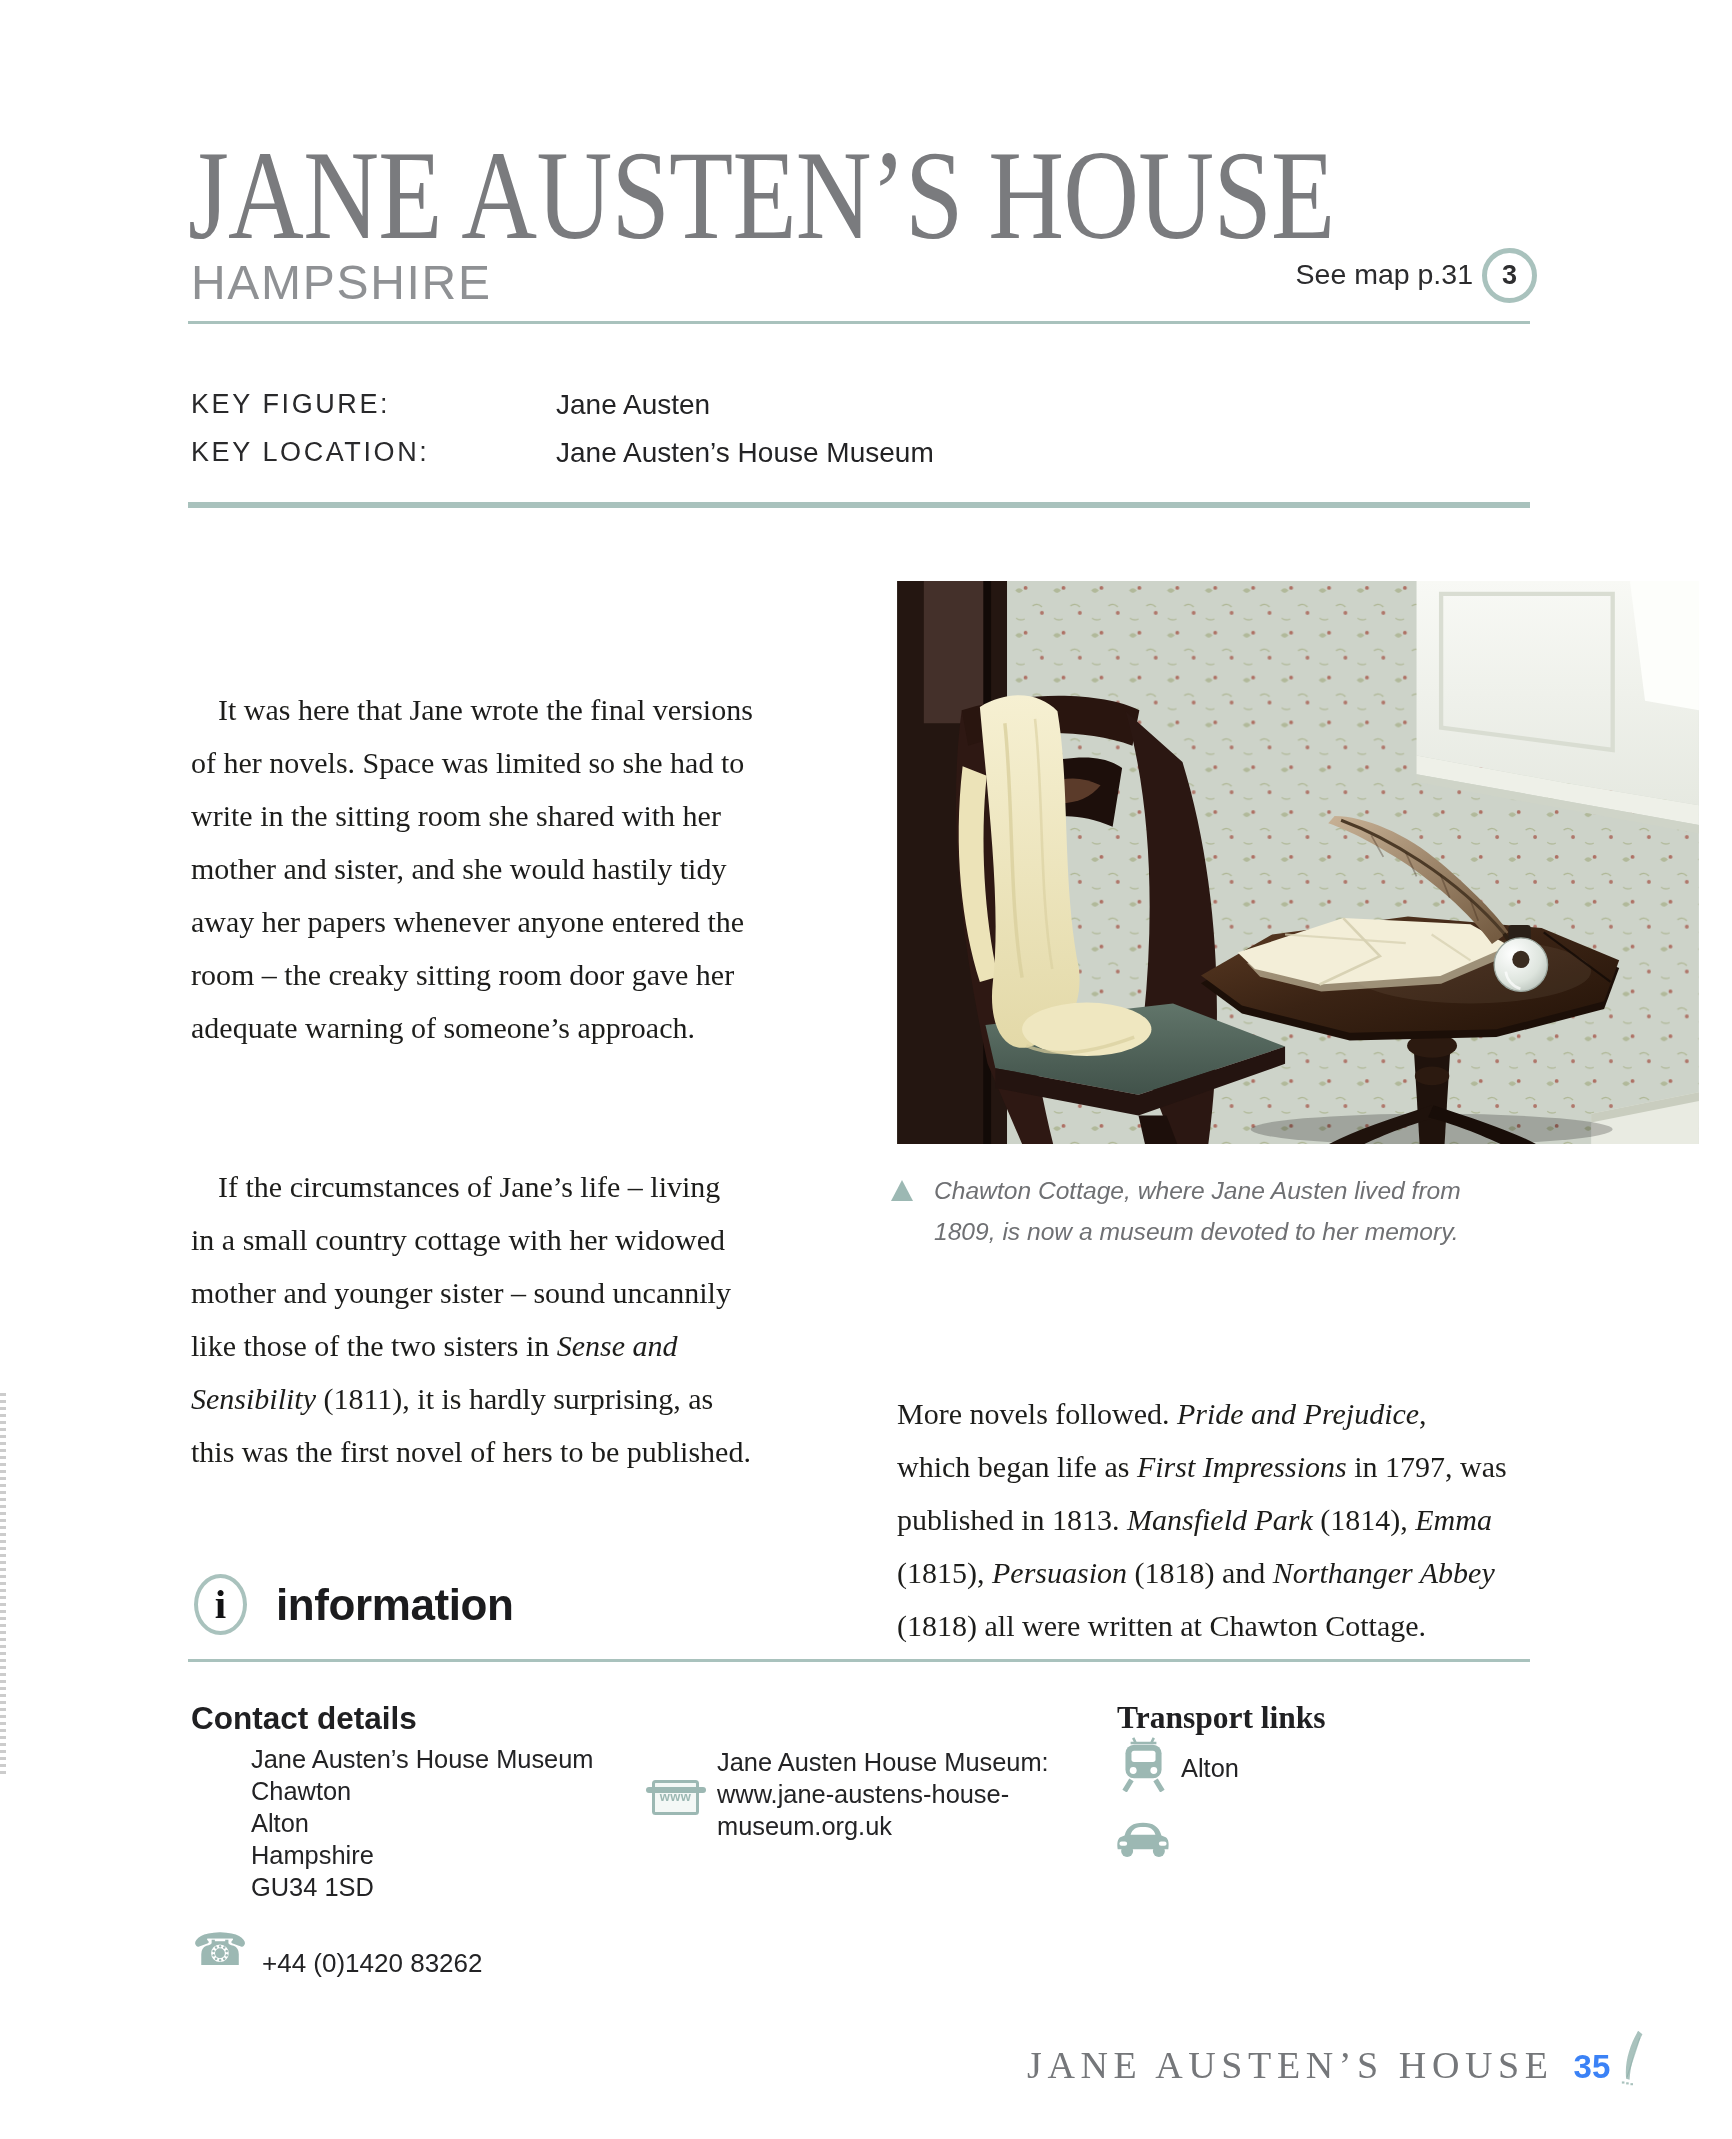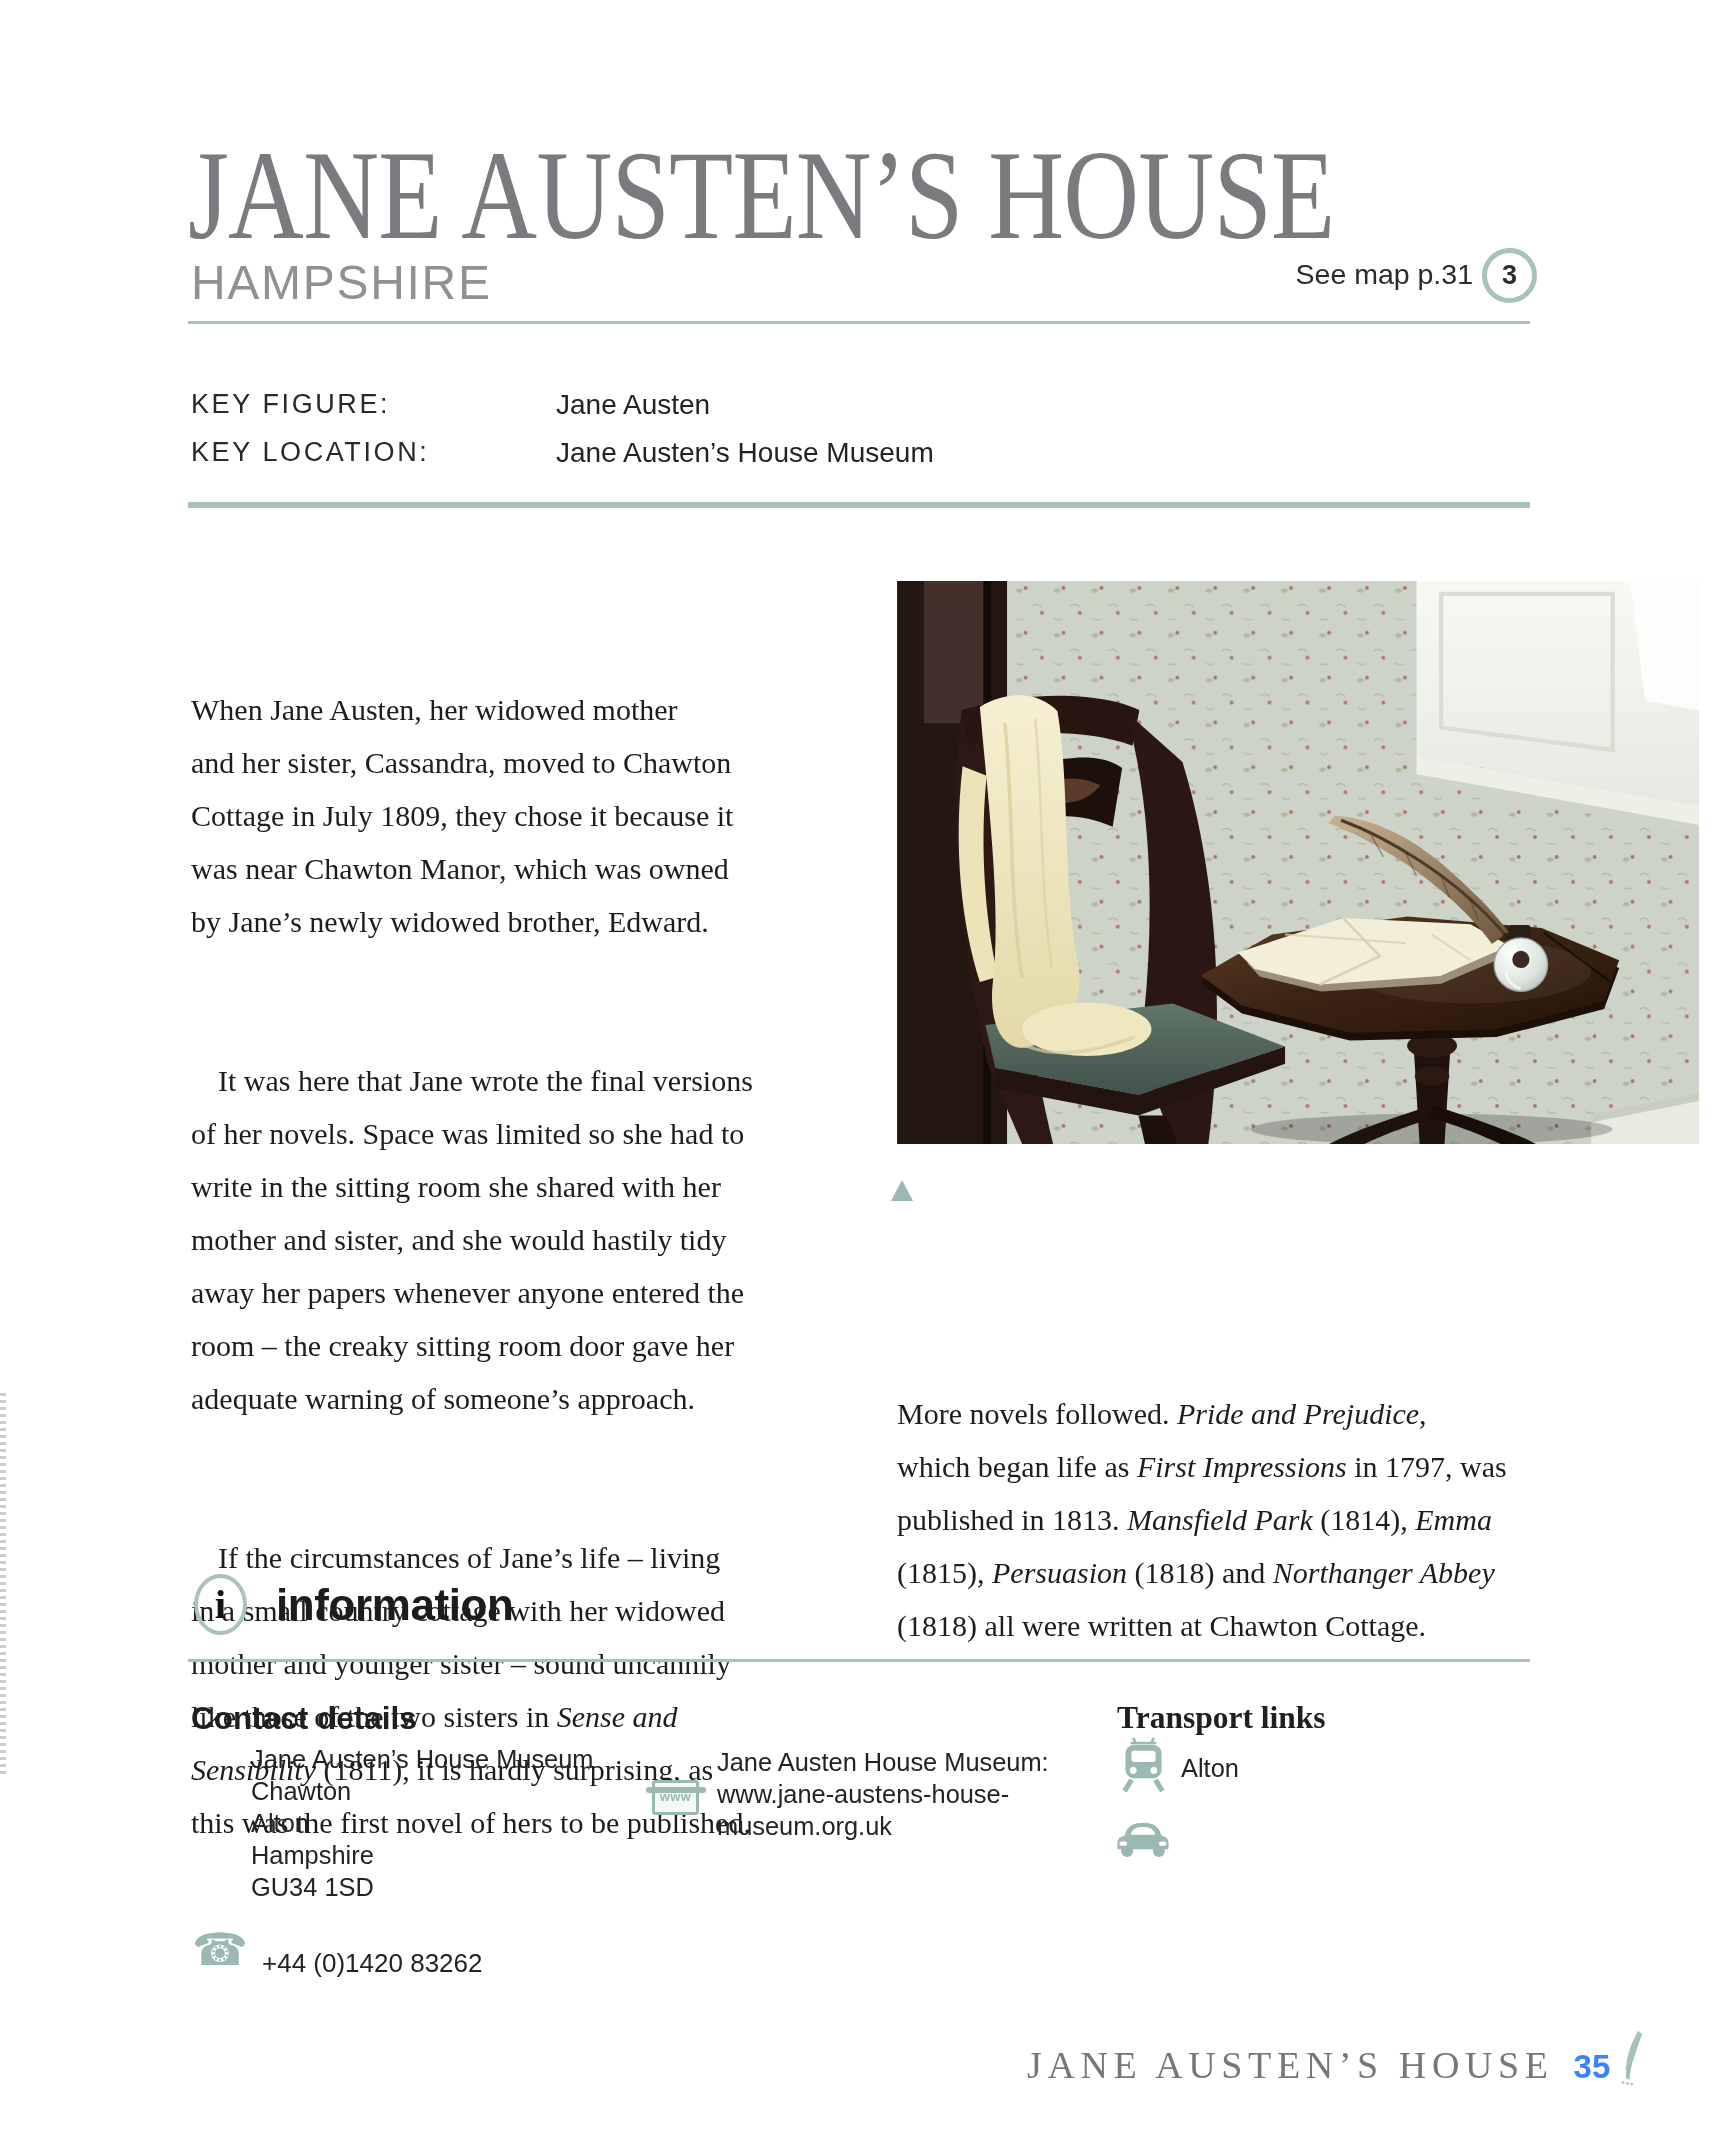--- a/index.html
+++ b/index.html
@@ -97,25 +97,20 @@
   <div class="abs rule rule1"></div>
 
   <div class="abs kf-label kf1l">KEY FIGURE:</div>
   <div class="abs kf-value kf1v">Jane Austen</div>
   <div class="abs kf-label kf2l">KEY LOCATION:</div>
   <div class="abs kf-value kf2v">Jane Austen’s House Museum</div>
 
   <div class="abs rule rule2"></div>
 
   <div class="abs serifcol leftcol">
-    <p class="para"><span>When Jane Austen, her widowed mother
-and her sister, Cassandra, moved to Chawton
-Cottage in July 1809, they chose it because it
-was near Chawton Manor, which was owned
-by Jane’s newly widowed brother, Edward.</span></p>
     <p class="para indent"><span>It was here that Jane wrote the final versions
 of her novels. Space was limited so she had to
 write in the sitting room she shared with her
 mother and sister, and she would hastily tidy
 away her papers whenever anyone entered the
 room – the creaky sitting room door gave her
 adequate warning of someone’s approach.</span></p>
     <p class="para indent"><span>If the circumstances of Jane’s life – living
 in a small country cottage with her widowed
 mother and younger sister – sound uncannily
@@ -237,20 +232,22 @@
       <g>
         <rect x="1418" y="798" width="52" height="40" rx="8" fill="#2a2018"></rect>
         <circle cx="1447" cy="890" r="62" fill="url(#inkG)" stroke="#9aa59d" stroke-width="3"></circle>
         <circle cx="1447" cy="878" r="20" fill="#3a2c20"></circle>
         <path d="M1412,906 a48,48 0 0 0 34,40" stroke="#ffffff" stroke-width="6" fill="none" opacity="0.7"></path>
       </g>
     </svg>
   </div>
 
   <div class="abs caption-tri"></div>
+  <div class="abs caption">Chawton Cottage, where Jane Austen lived from
+1809, is now a museum devoted to her memory.</div>
 
   <div class="abs serifcol rightcol">
     <p class="para"><span>More novels followed. </span><span class="it">Pride and Prejudice</span><span>,
 which began life as </span><span class="it">First Impressions</span><span> in 1797, was
 published in 1813. </span><span class="it">Mansfield Park</span><span> (1814), </span><span class="it">Emma</span><span>
 (1815), </span><span class="it">Persuasion</span><span> (1818) and </span><span class="it">Northanger Abbey</span><span>
 (1818) all were written at Chawton Cottage.</span></p>
   </div>
 
   <div class="abs info-badge">i</div>

